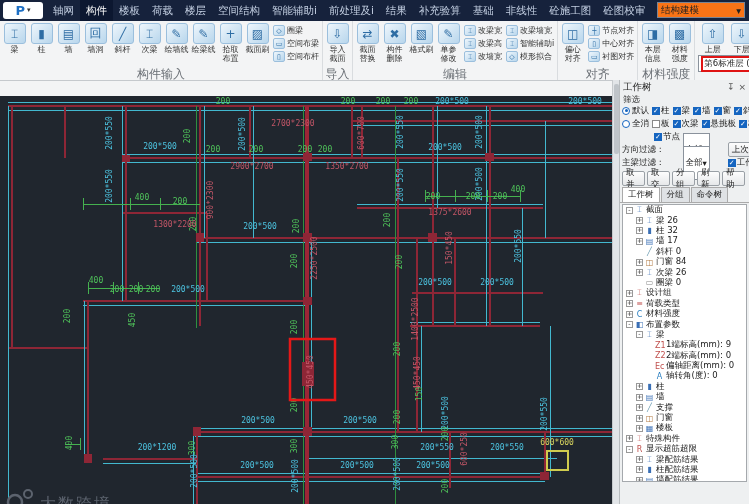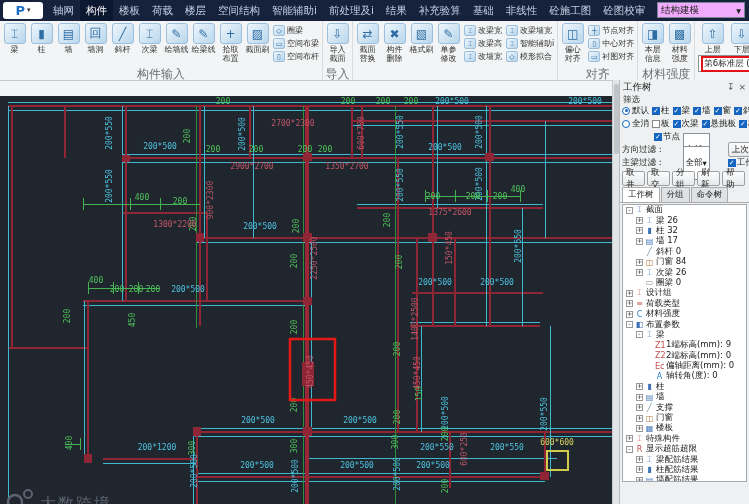--- a/index.html
+++ b/index.html
@@ -8,21 +8,21 @@
   
   #menubar{position:absolute;left:0;top:0;width:749px;height:21px;background:#16223c;
            display:flex;align-items:center;}
   #logo{width:40px;height:17px;margin:1px 4px 1px 3px;background:#fff;border-radius:3px;
         display:flex;align-items:center;justify-content:center;font-weight:bold;color:#1d6fc4;
         font-size:13px;line-height:1;}
   #logo .logo-caret{font-size:7px;color:#333;margin-left:2px;}
   #menu-items{display:flex;height:21px;align-items:stretch;}
   .mi{color:#c3cfe2;font-size:10.5px;padding:0 6px;display:flex;align-items:center;cursor:default;white-space:nowrap;}
   .mi.act{background:#0c1730;color:#ffffff;}
-  #mode-combo{position:absolute;right:4px;top:2px;width:88px;height:16px;background:#f0abfc;
+  #mode-combo{position:absolute;right:4px;top:2px;width:88px;height:16px;background:#f97316;
               border:1px solid #7a8494;font-size:9.5px;color:#222;display:flex;align-items:center;
               justify-content:space-between;padding:0 3px;box-sizing:border-box;}
   
   #ribbon{position:absolute;left:0;top:21px;width:749px;height:59px;background:#f3f4f5;
           border-bottom:1px solid #c5c9cd;display:flex;}
   .rgroup{display:flex;flex-direction:column;border-right:1px solid #d9dcdf;padding:1px 1px 0 1px;}
   .rgroup-content{display:flex;flex:1;align-items:flex-start;}
   .rgroup-label{height:11px;font-size:12px;color:#6a6f75;text-align:center;line-height:11px;white-space:nowrap;}
   .bigitem{width:27px;display:flex;flex-direction:column;align-items:center;padding-top:1px;cursor:default;}
   .bigitem .bicon{width:20px;height:19px;border:1px solid #9bbfdd;border-radius:3px;
@@ -225,20 +225,21 @@
             <div class="smallitem">
               <span class="sicon">⌶</span>
               <span>智能辅助i</span>
             </div>
             <div class="smallitem">
               <span class="sicon">◇</span>
               <span>模形拟合</span>
             </div>
           </div>
         </div>
+        <div class="rgroup-label">编辑</div>
       </div>
       <div class="rgroup">
         <div class="rgroup-content">
           <div class="bigitem">
             <div class="bicon">◫</div>
             <div class="blabel">偏心
 对齐</div>
           </div>
           <div class="smallcol">
             <div class="smallitem">

